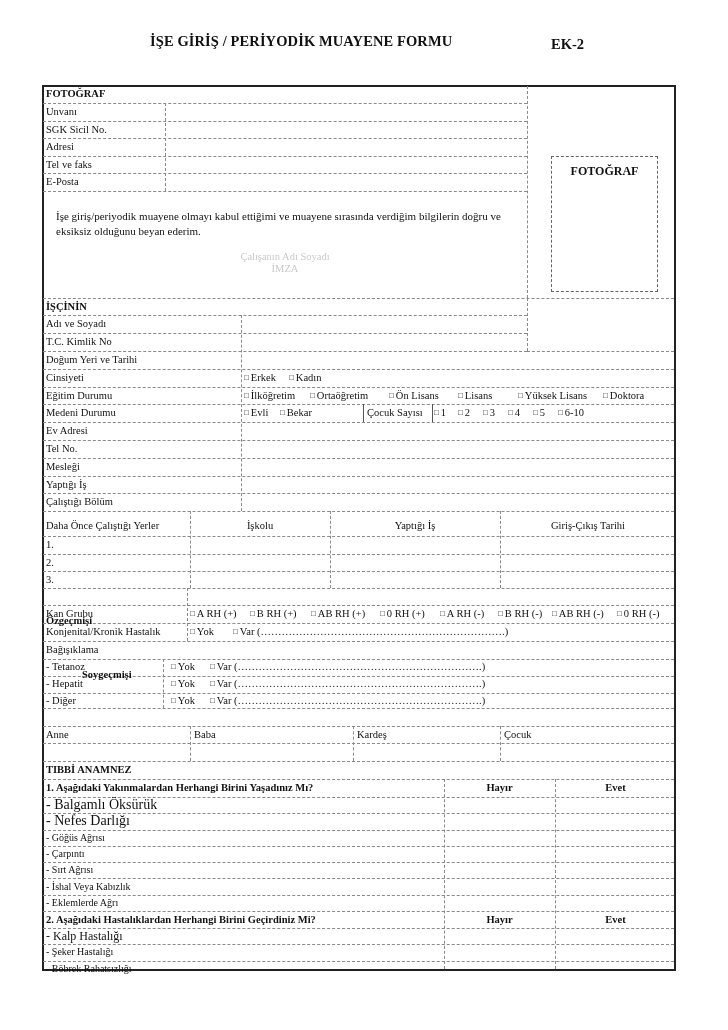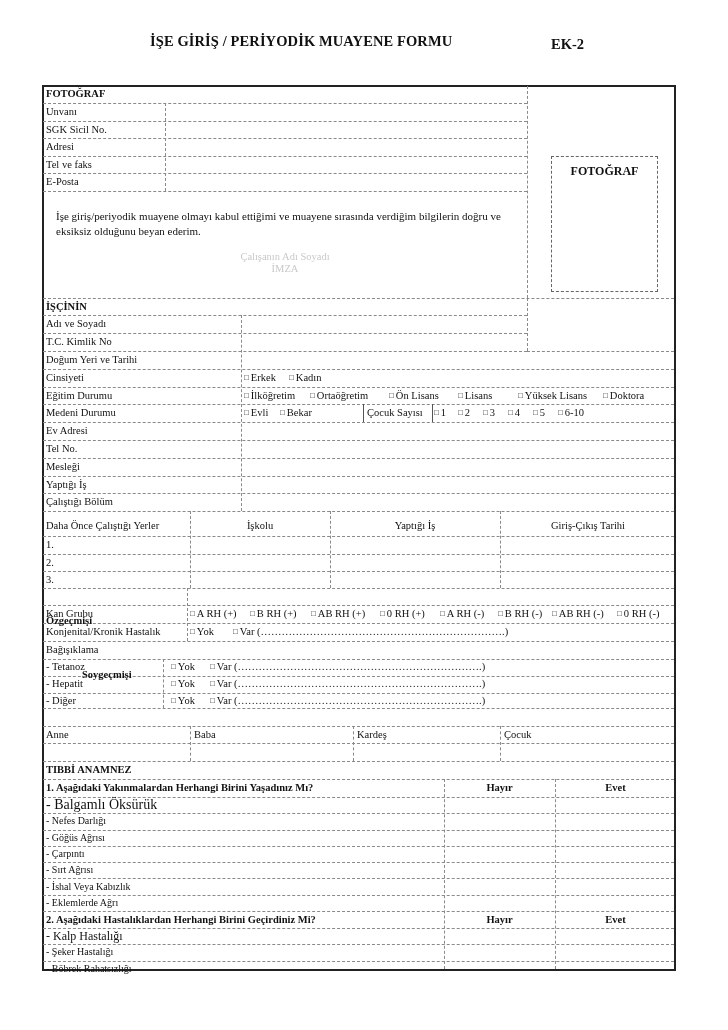--- a/index.html
+++ b/index.html
@@ -178,21 +178,21 @@
     <div class="hl" style="left: 43px; width: 631px; top: 779px;"></div>
     <div class="t b" style="left: 46px; top: 763px;">TIBBİ ANAMNEZ</div>
     <div class="t b" style="left: 46px; top: 781px;">1. Aşağıdaki Yakınmalardan Herhangi Birini Yaşadınız Mı?</div>
     <div class="t b c" style="left: 444px; top: 781px; width: 111px;">Hayır</div>
     <div class="t b c" style="left: 555px; top: 781px; width: 121px;">Evet</div>
     <div class="hl" style="left: 43px; width: 631px; top: 797px;"></div>
     <div class="t" style="left: 46px; top: 798px; font-size: 14px;">- Balgamlı Öksürük</div>
     <div class="t" style="left: 446px; top: 798px; width: 107px;"></div>
     <div class="t" style="left: 557px; top: 798px; width: 117px;"></div>
     <div class="hl" style="left: 43px; width: 631px; top: 813px;"></div>
-    <div class="t" style="left: 46px; top: 814.3px; font-size: 10px;">- Nefes Darlığı</div>
+    <div class="t" style="left: 46px; top: 814.3px; font-size: 14px;">- Nefes Darlığı</div>
     <div class="t" style="left: 446px; top: 814.3px; width: 107px;"></div>
     <div class="t" style="left: 557px; top: 814.3px; width: 117px;"></div>
     <div class="hl" style="left: 43px; width: 631px; top: 830px;"></div>
     <div class="t" style="left: 46px; top: 830.6px; font-size: 10px;">- Göğüs Ağrısı</div>
     <div class="t" style="left: 446px; top: 830.6px; width: 107px;"></div>
     <div class="t" style="left: 557px; top: 830.6px; width: 117px;"></div>
     <div class="hl" style="left: 43px; width: 631px; top: 846px;"></div>
     <div class="t" style="left: 46px; top: 846.9px; font-size: 10px;">- Çarpıntı</div>
     <div class="t" style="left: 446px; top: 846.9px; width: 107px;"></div>
     <div class="t" style="left: 557px; top: 846.9px; width: 117px;"></div>

